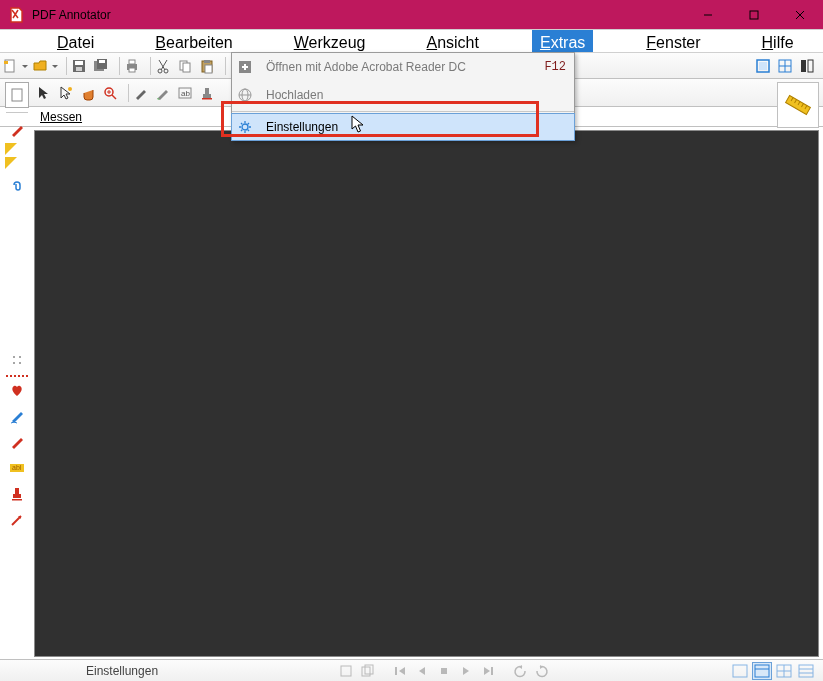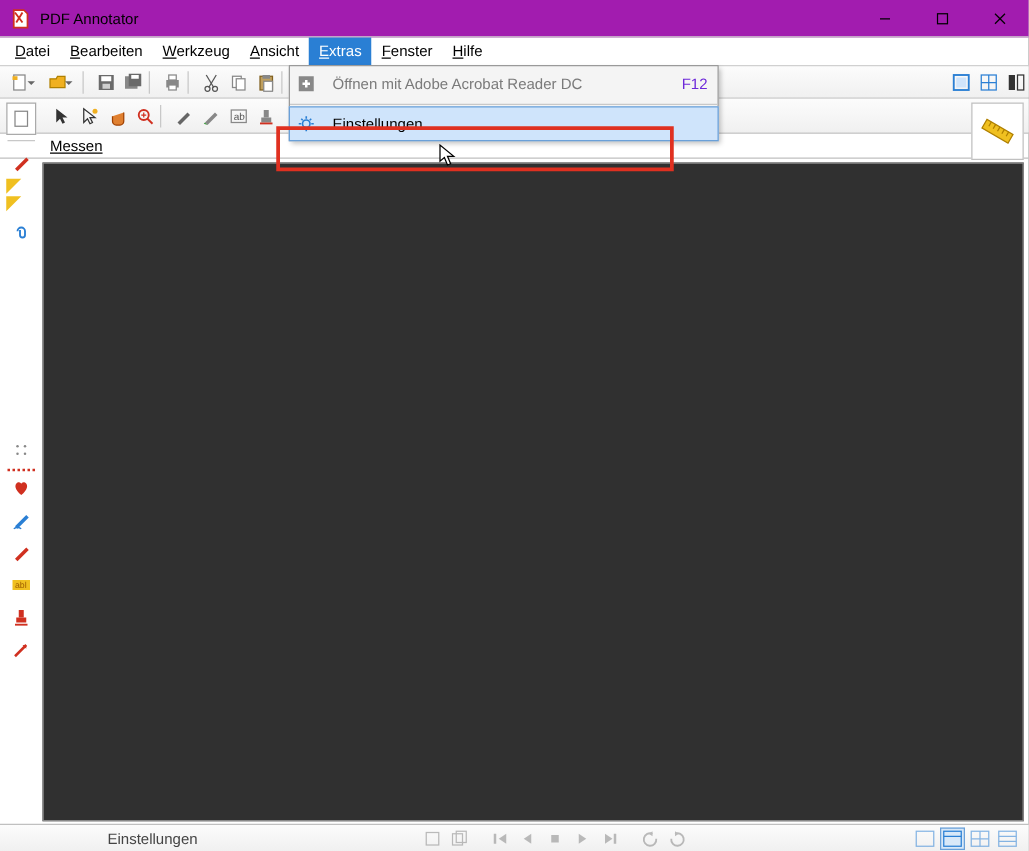--- a/index.html
+++ b/index.html
@@ -12,58 +12,59 @@
     width:823px; height:681px;
     overflow:hidden;
     position:relative;
   }
   
   .titlebar {
     height:30px;
     display:flex; align-items:center;
     padding:0 0 0 8px;
     border-bottom:1px solid #d0d0d0;
-    background:#a21caf;
+    background:#be185d;
     text-align:right;
   }
   .titlebar .logo {
     width:18px;height:18px;margin-right:6px;
   }
   .titlebar .title {font-size:12px;}
   .titlebar .spacer { flex:1;}
   .winbtn { width:46px;height:30px;display:flex;align-items:center;justify-content:center;}
   .winbtn svg { width:10px;height:10px; stroke:#000; fill:none; stroke-width:1;}
   
   .menubar {
     height:22px;
     display:flex; align-items:stretch;
     padding:0 4px;
   }
   .menuitem {
     padding:0 8px;
-    display:flex;align-items:center;
-    font-size:12px;
+    display:flex;align-items:flex-end;
+    font-size:16px;
+    margin-left:45px;
   }
   .menuitem u { text-decoration:underline;}
   .menuitem.open {
     background:#2a7fd4;
     color:#ffffff;
   }
   
   .toolbar {
     height:27px;
     border-top:1px solid #d0d0d0;
     border-bottom:1px solid #c0c0c0;
     background:linear-gradient(#fcfcfc,#f0f0f0);
     display:flex; align-items:center;
     padding:0 2px;gap:0;
   }
   .tbtn {
     width:22px;height:22px;
-    display:flex;align-items:center;justify-content:flex-end;
+    display:flex;align-items:center;justify-content:flex-start;
     position:relative;
   }
   .tbtn.dd::after{
     content:"";
     border-left:3px solid transparent;
     border-right:3px solid transparent;
     border-top:3px solid #666;
     position:absolute; right:-4px; top:10px;
   }
   .tbtn.dd { margin-right:8px;}
@@ -151,21 +152,21 @@
     box-shadow:2px 2px 4px rgba(0,0,0,0.25);
   }
   .dditem {
     height:28px;
     display:flex;align-items:center;
     padding:0 8px 0 2px;
     color:#7a7a7a;
   }
   .dditem .ddicon{width:22px;display:flex;align-items:center;justify-content:center;}
   .dditem .ddlabel{flex:1;padding-left:10px;}
-  .dditem .ddshort{color:#6d28d9;font-size:12px;}
+  .dditem .ddshort{color:#7f1d1d;font-size:12px;font-family:Liberation Mono, monospace;}
   .dditem.sep { height:1px;background:#c8c8c8;margin:2px 0;padding:0;}
   .dditem.hl {
     background:#cfe4fb;
     border:1px solid #6aa0d8;
     color:#000;
     margin:-1px;
   }
   
   .annot-rect {
     position:absolute;
@@ -544,20 +545,30 @@
     <span class="ddicon">
       <svg width="14" height="14">
           <rect x="1" y="1" width="12" height="12" fill="#888"></rect>
           <line x1="4" y1="7" x2="10" y2="7" stroke="#fff" stroke-width="2"></line>
           <line x1="7" y1="4" x2="7" y2="10" stroke="#fff" stroke-width="2"></line>
         </svg>
     </span>
     <span class="ddlabel">Öffnen mit Adobe Acrobat Reader DC</span>
     <span class="ddshort">F12</span>
   </div>
+  <div class="dditem">
+    <span class="ddicon">
+      <svg width="14" height="14">
+          <circle cx="7" cy="7" r="6" fill="none" stroke="#999"></circle>
+          <ellipse cx="7" cy="7" rx="3" ry="6" fill="none" stroke="#999"></ellipse>
+          <line x1="1" y1="7" x2="13" y2="7" stroke="#999"></line>
+        </svg>
+    </span>
+    <span class="ddlabel">Hochladen</span>
+  </div>
   <div class="dditem sep"></div>
   <div class="dditem hl">
     <span class="ddicon">
       <svg width="14" height="14">
           <circle cx="7" cy="7" r="3" fill="none" stroke="#2a7fd4" stroke-width="1.3"></circle>
         <g stroke="#2a7fd4" stroke-width="1.3">
           <line x1="7" y1="1" x2="7" y2="3"></line>
             <line x1="7" y1="11" x2="7" y2="13"></line>
           <line x1="1" y1="7" x2="3" y2="7"></line>
             <line x1="11" y1="7" x2="13" y2="7"></line>

